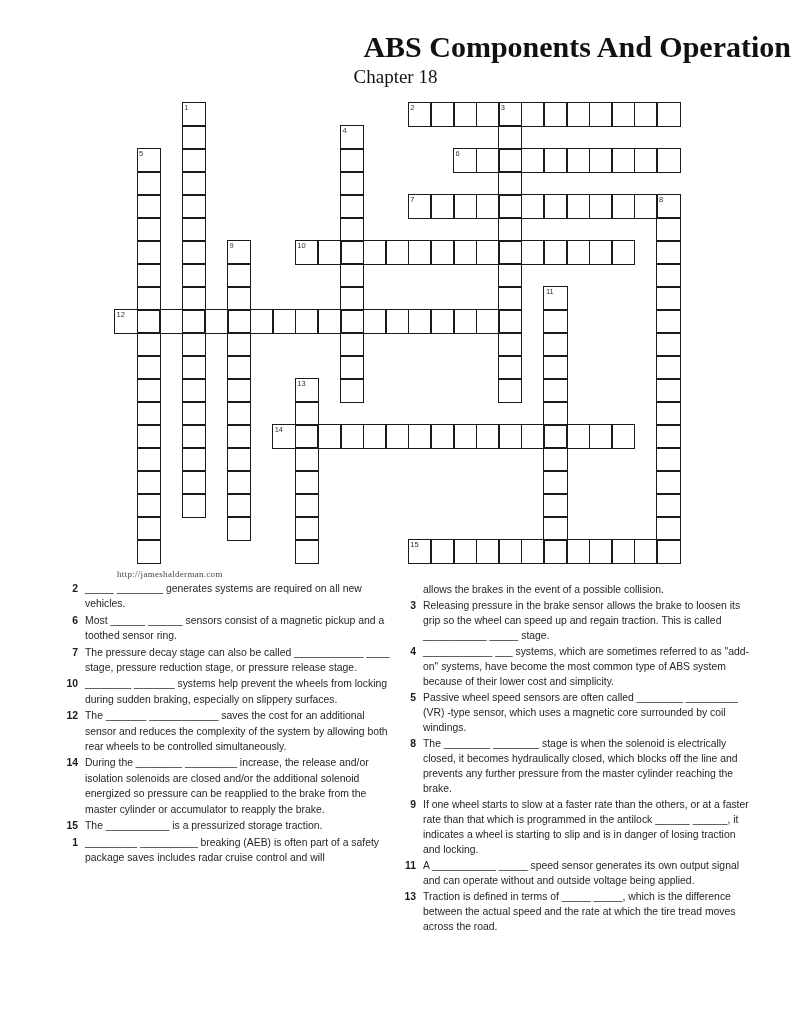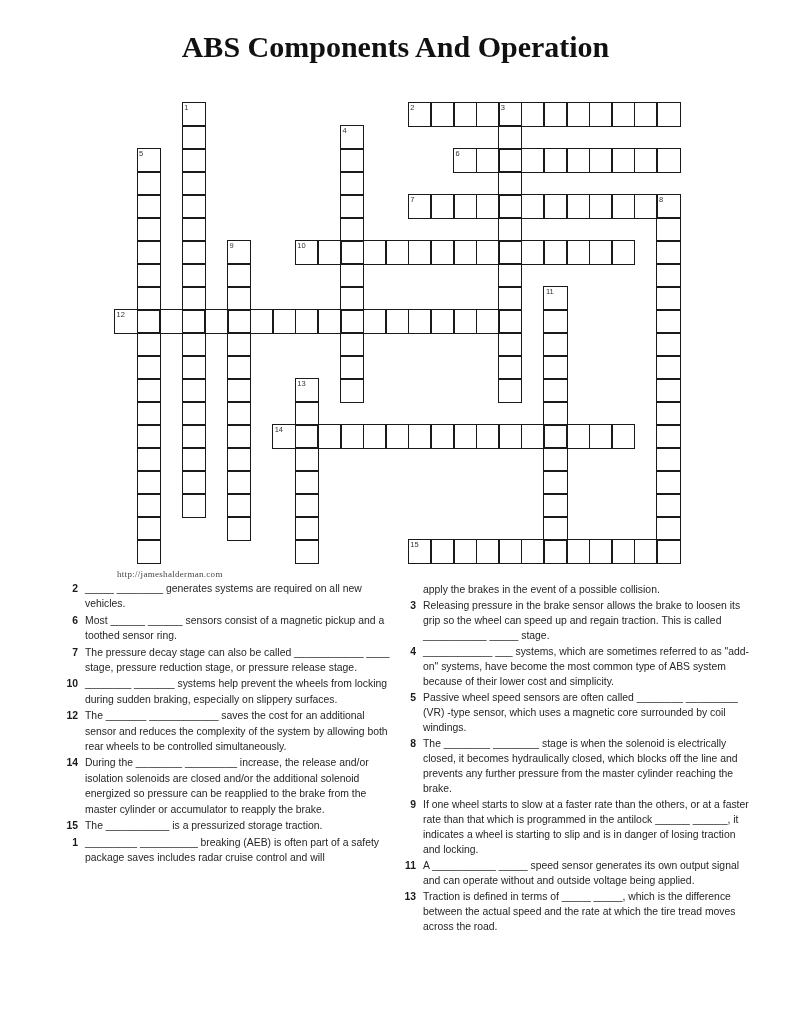--- a/index.html
+++ b/index.html
@@ -1,18 +1,18 @@
 <!DOCTYPE html>
 <html><head>
 <meta charset="utf-8">
 <style>
   html,body{margin:0;padding:0;background:#ffffff;}
   .page{position:relative;width:791px;height:1024px;background:#ffffff;overflow:hidden;
         font-family:"Liberation Sans",sans-serif;color:#222;}
-  .title{position:absolute;top:30px;left:0;width:791px;text-align:center;
+  .title{position:absolute;top:30px;left:0;width:791px;text-align:right;
          font-family:"Liberation Serif",serif;font-size:30px;font-weight:600;color:#111;}
   .subtitle{position:absolute;top:66px;left:0;width:791px;text-align:center;
             font-family:"Liberation Serif",serif;font-size:19px;font-weight:400;color:#111;}
   
   .grid{position:absolute;left:114px;top:102px;width:567px;height:462px;}
   .cell{position:absolute;width:24.2px;height:24.6px;box-sizing:border-box;
         border:1.6px solid #1a1a1a;background:transparent;}
   .cellnum{position:absolute;left:1.5px;top:0.5px;font-size:7.5px;line-height:8px;
            color:#333;font-family:"Liberation Sans",sans-serif;}
   .url-note{position:absolute;left:117px;top:569px;font-size:9px;color:#444;
@@ -34,20 +34,21 @@
              transform:scaleX(0.8);transform-origin:left center;white-space:nowrap;}
   .logo-sub{font-size:9.5px;font-weight:bold;letter-spacing:1.1px;text-align:right;
             width:213px;margin-top:-1px;white-space:nowrap;}
 </style>
 </head>
 <body>
 
 <div class="page">
 
   <div class="title">ABS Components And Operation</div>
+  <div class="subtitle">Chapter 18</div>
 
   <div class="grid" id="grid">
       <div class="cell" style="left: 67.8px; top: 0px; border-color: rgb(26, 26, 26);">
         <span class="cellnum">1</span>
       </div>
       <div class="cell" style="left: 67.8px; top: 23px; border-color: rgb(26, 26, 26);"></div>
       <div class="cell" style="left: 67.8px; top: 46px; border-color: rgb(26, 26, 26);"></div>
       <div class="cell" style="left: 67.8px; top: 69px; border-color: rgb(26, 26, 26);"></div>
       <div class="cell" style="left: 67.8px; top: 92px; border-color: rgb(26, 26, 26);"></div>
       <div class="cell" style="left: 67.8px; top: 115px; border-color: rgb(26, 26, 26);"></div>
@@ -297,21 +298,21 @@
         <div class="clue-text">The ___________ is a pressurized storage traction.</div>
       </div>
       <div class="clue">
         <div class="clue-num">1</div>
         <div class="clue-text">_________ __________ breaking (AEB) is often part of a safety package saves includes radar cruise control and will</div>
       </div>
     </div>
   <div class="clue-col col-right" id="col-right">
       <div class="clue">
         <div class="clue-num"></div>
-        <div class="clue-text">apply the brakes in the event of a possible collision.</div>
+        <div class="clue-text">allows the brakes in the event of a possible collision.</div>
       </div>
       <div class="clue">
         <div class="clue-num">3</div>
         <div class="clue-text">Releasing pressure in the brake sensor allows the brake to loosen its grip so the wheel can speed up and regain traction. This is called ___________ _____ stage.</div>
       </div>
       <div class="clue">
         <div class="clue-num">4</div>
         <div class="clue-text">____________ ___ systems, which are sometimes referred to as "add-on" systems, have become the most common type of ABS system because of their lower cost and simplicity.</div>
       </div>
       <div class="clue">

